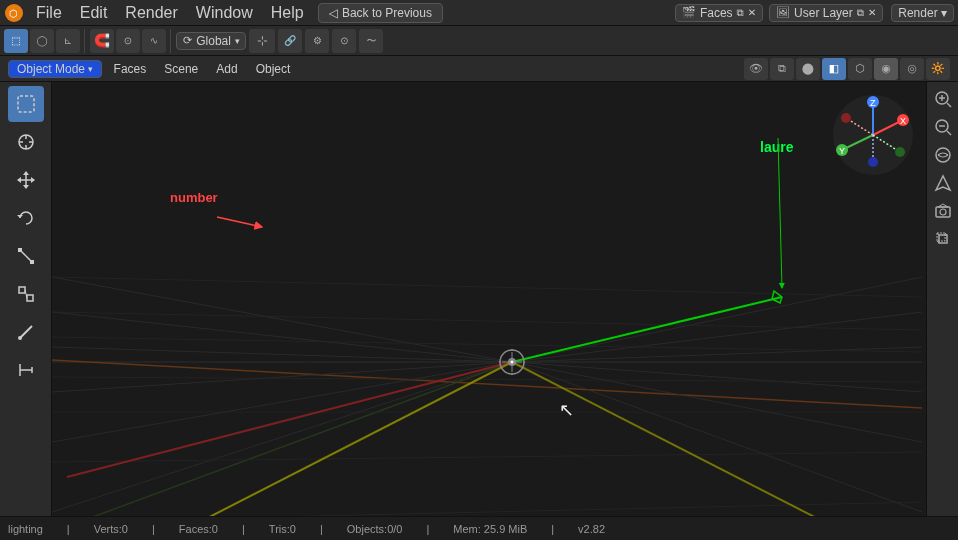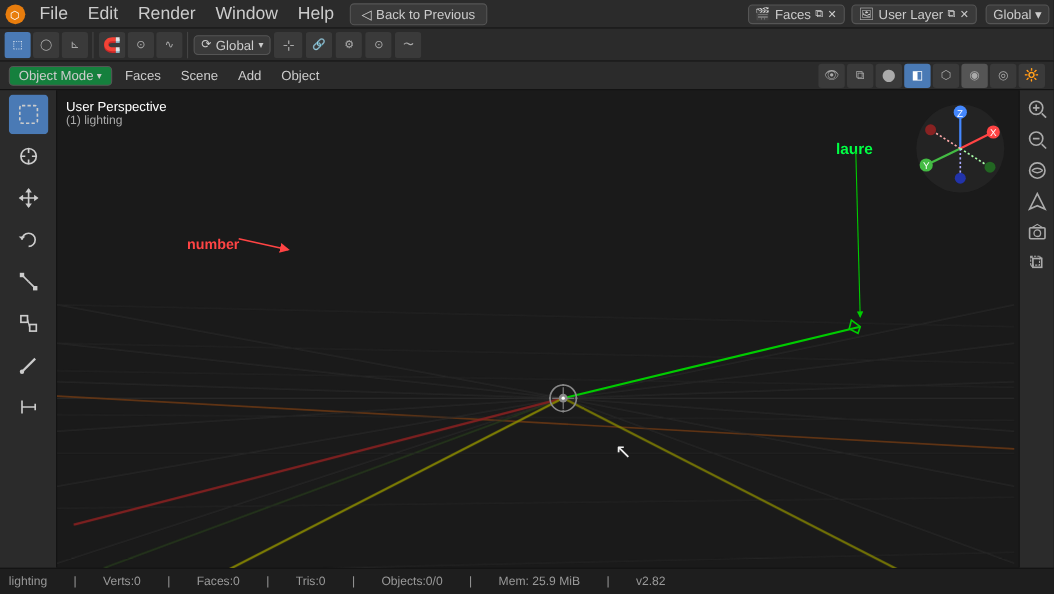--- a/index.html
+++ b/index.html
@@ -127,21 +127,21 @@
       padding: 2px 6px;
       font-size: 12px;
       color: #ccc;
       cursor: pointer;
       border-radius: 3px;
     }
     .hdr-dropdown {
       display: flex;
       align-items: center;
       gap: 3px;
-      background: #15803d;
+      background: #1d4ed8;
       border: 1px solid #555;
       border-radius: 4px;
       padding: 1px 8px;
       font-size: 12px;
       color: #ccc;
       cursor: pointer;
     }
     .viewport-icons {
       display: flex;
       align-items: center;
@@ -317,21 +317,21 @@
   </div>
 
   <div class="view-layer-area">
     <span style="font-size:11px;">🖼</span>
     <span>User Layer</span>
     <span style="font-size:10px;">⧉</span>
     <span style="font-size:10px;">✕</span>
   </div>
   <div style="margin-left:4px;"></div>
   <div class="tool-dropdown">
-    <span>Global ▾</span>
+    <span>Render ▾</span>
   </div>
 </div>
 
 <div id="toolbar-row">
 
   <div class="tool-group">
     <div class="tool-btn" style="background:#4a7ab5;color:#fff;">⬚</div>
     <div class="tool-btn">◯</div>
     <div class="tool-btn">⊾</div>
   </div>
@@ -494,27 +494,23 @@
       <circle cx="460" cy="280" r="1.5" fill="#fff"></circle>
 
       <circle cx="460" cy="268" r="1" fill="#888"></circle>
       <circle cx="460" cy="292" r="1" fill="#888"></circle>
       <circle cx="448" cy="280" r="1" fill="#888"></circle>
       <circle cx="472" cy="280" r="1" fill="#888"></circle>
 
       <polygon points="730,215 722,209 720,217 728,221" fill="none" stroke="#00cc00" stroke-width="1.5"></polygon>
     </svg>
 
-    <div class="vp-info">
-      <div style="color:#fff;font-size:12px;">User Perspective</div>
-      <div class="scene-name">(1) lighting</div>
-    </div>
-
-    <div class="vp-label" style="left:708px;top:45px;color:#00ff44;font-size:14px;">laure</div>
-    <div class="vp-label" style="left:118px;top:132px;color:#ff4444;font-size:13px;font-weight:bold;">number</div>
+
+    <div class="vp-label" style="left:708px;top:57px;color:#00ff44;font-size:14px;">laure</div>
+    <div class="vp-label" style="left:118px;top:108px;color:#ff4444;font-size:13px;font-weight:bold;">number</div>
 
     <svg style="position:absolute;top:0;left:0;width:100%;height:100%;pointer-events:none;">
 
       <line x1="165" y1="135" x2="210" y2="145" stroke="#ff4444" stroke-width="1.5" marker-end="url(#arrowRed)"></line>
 
       <line x1="726" y1="56" x2="730" y2="206" stroke="#00cc00" stroke-width="1" marker-end="url(#arrowGreen)"></line>
       <defs>
         <marker id="arrowRed" markerWidth="6" markerHeight="6" refX="5" refY="3" orient="auto">
           <path d="M0,0 L6,3 L0,6 Z" fill="#ff4444"></path>
         </marker>

